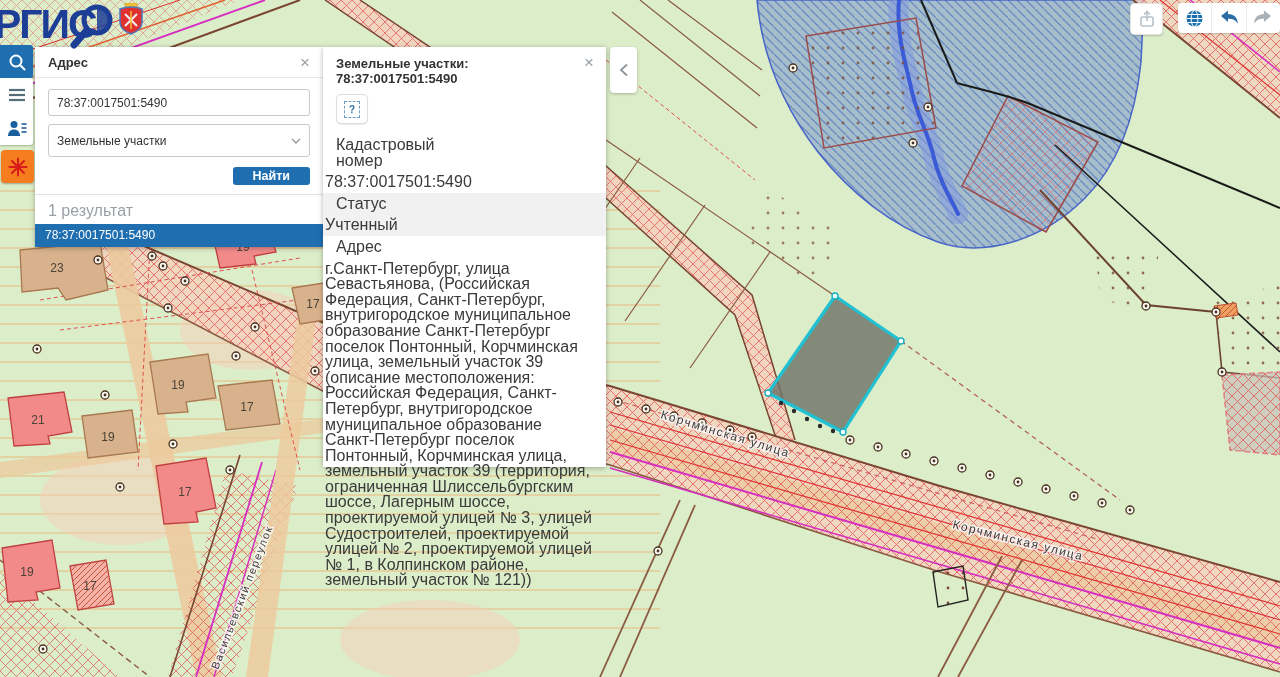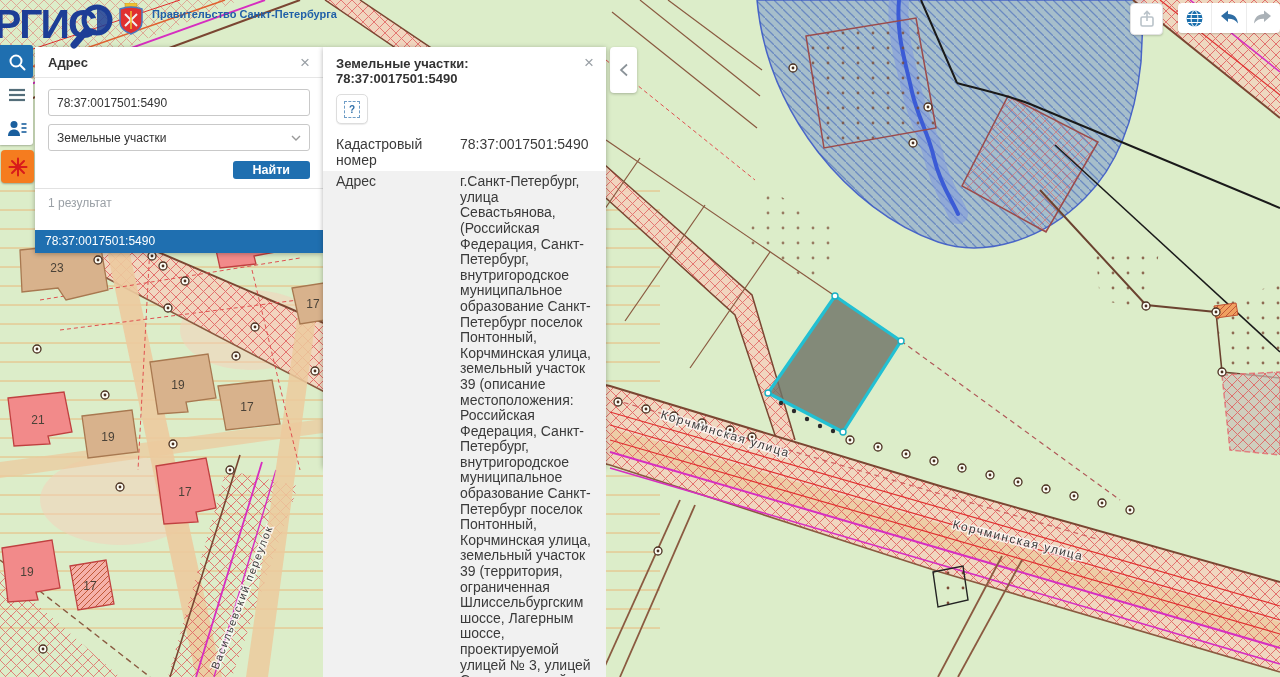--- a/index.html
+++ b/index.html
@@ -36,39 +36,39 @@
   
   .panel{position:absolute;background:#fff;box-shadow:0 1px 5px rgba(0,0,0,.3);z-index:20;}
   .search-panel{left:35px;top:47px;width:288px;}
   .panel-head{display:flex;align-items:center;justify-content:space-between;padding:8px 13px 7px 13px;}
   .panel-title{font-size:13px;font-weight:700;color:#333;}
   .close-x{color:#9aa0a6;font-size:17px;line-height:14px;cursor:pointer;font-weight:400;}
   .sp-divider{height:1px;background:#e6e6e6;}
   .sp-body{padding:11px 13px 9px 13px;}
   .sp-input{box-sizing:border-box;width:100%;height:27px;border:1px solid #c9c9c9;border-radius:3px;
     padding:0 8px;font-size:12px;color:#333;font-family:"Liberation Sans",sans-serif;outline:none;}
-  .sp-select{box-sizing:border-box;margin-top:8px;width:100%;height:27px;border:1px solid #c9c9c9;
+  .sp-select{box-sizing:border-box;margin-top:8px;width:100%;height:33px;border:1px solid #c9c9c9;
     border-radius:3px;padding:0 8px;font-size:12px;color:#333;display:flex;align-items:center;
     justify-content:space-between;cursor:pointer;background:#fff;}
   .sp-btn-row{margin-top:10px;display:flex;justify-content:flex-end;}
   .find-btn{background:var(--accent);color:#fff;border:none;border-radius:3px;font-size:12.5px;
     font-weight:700;padding:2px 20px;cursor:pointer;font-family:"Liberation Sans",sans-serif;}
-  .results-count{padding:7px 13px 20px 13px;color:#9aa0a6;font-size:12px;border-top:1px solid #e2e2e2;}
+  .results-count{padding:7px 13px 4px 13px;color:#9aa0a6;font-size:16px;border-top:1px solid #e2e2e2;}
   .result-row{background:var(--accent);color:#fff;font-size:12px;padding:4px 10px;height:15px;cursor:pointer;}
 
   .details-panel{left:323px;top:47px;width:283px;height:420px;}
   .dp-head{display:flex;align-items:flex-start;justify-content:space-between;padding:9px 12px 4px 13px;}
   .dp-title{font-size:13px;font-weight:700;color:#333;line-height:15px;}
   .dp-toolrow{padding:4px 12px 6px 13px;}
   .help-btn{width:30px;height:28px;border:1px solid #ddd;border-radius:5px;background:#fff;
     display:flex;align-items:center;justify-content:center;cursor:pointer;box-shadow:0 1px 1px rgba(0,0,0,.08);}
   .help-square{width:14px;height:15px;border:1px dashed #6f9dc6;display:flex;align-items:center;
     justify-content:center;font-size:10px;font-weight:700;color:#2f6fa8;}
   .info-table{margin-top:4px;}
-  .info-row{display:flex;font-size:14px;color:#3a3a3a;line-height:15.6px;}
+  .info-row{display:flex;font-size:16px;color:#3a3a3a;line-height:15.6px;flex-direction:column;}
   .info-row:nth-child(even){background:#f1f1f1;}
   .info-label{width:118px;padding:3px 4px 3px 13px;flex:none;}
   .info-value{flex:1;padding:3px 12px 3px 2px;}
 
   .collapse-btn{position:absolute;left:610px;top:47px;width:27px;height:46px;background:#fff;
     border-radius:4px;box-shadow:0 1px 3px rgba(0,0,0,.25);display:flex;align-items:center;
     justify-content:center;z-index:19;cursor:pointer;}
 </style>
 </head>
 <body>
@@ -310,21 +310,20 @@
     <path d="M27,8 A12,12 0 0 1 39,20 A12,12 0 0 1 27,32 Z" fill="#1d3e96" opacity="0.85"></path>
     <line x1="16" y1="31" x2="4" y2="45" stroke="#1d3e96" stroke-width="7" stroke-linecap="round"></line>
   </svg>
   <svg class="emblem" width="28" height="33">
     <rect x="8" y="0" width="12" height="4" fill="#f0c030" stroke="#c09030" stroke-width="0.5"></rect>
     <path d="M3,6 Q14,2 25,6 L25,19 Q25,27 14,31 Q3,27 3,19 Z" fill="#e03030" stroke="#4a78c0" stroke-width="1.5"></path>
     <path d="M8,11 L20,23 M20,11 L8,23" stroke="#f0f0f0" stroke-width="2"></path>
     <line x1="14" y1="8" x2="14" y2="26" stroke="#f0c030" stroke-width="1.5"></line>
   </svg>
   <div class="gov-text">
-    <div>Правительство Санкт-Петербурга</div>
   </div>
 
   <div class="tool-btn" style="left:1130px;width:31px;height:30px;">
     <svg width="20" height="20">
       <rect x="4" y="8" width="12" height="9" rx="1.5" fill="none" stroke="#b9c2c9" stroke-width="1.6"></rect>
       <path d="M10,12 V3 M7,5.5 L10,2.5 L13,5.5" fill="none" stroke="#b9c2c9" stroke-width="1.6"></path>
     </svg>
   </div>
   <div class="tool-group">
     <div class="tool-cell">
@@ -413,20 +412,24 @@
       <div class="help-btn">
         <span class="help-square">?</span>
       </div>
     </div>
     <div class="info-table">
       <div class="info-row">
         <div class="info-label">Кадастровый номер</div>
         <div class="info-value">78:37:0017501:5490</div>
       </div>
       <div class="info-row">
+        <div class="info-label">Статус</div>
+        <div class="info-value">Учтенный</div>
+      </div>
+      <div class="info-row">
         <div class="info-label">Адрес</div>
         <div class="info-value">г.Санкт-Петербург, улица Севастьянова, (Российская Федерация, Санкт-Петербург, внутригородское муниципальное образование Санкт-Петербург поселок Понтонный, Корчминская улица, земельный участок 39 (описание местоположения: Российская Федерация, Санкт-Петербург, внутригородское муниципальное образование Санкт-Петербург поселок Понтонный, Корчминская улица, земельный участок 39 (территория, ограниченная Шлиссельбургским шоссе, Лагерным шоссе, проектируемой улицей № 3, улицей Судостроителей, проектируемой улицей № 2, проектируемой улицей № 1, в Колпинском районе, земельный участок № 121))</div>
       </div>
 
     </div>
   </div>
 
   <div class="collapse-btn">
     <svg width="10" height="14">
       <polyline points="8,1.5 2,7 8,12.5" fill="none" stroke="#8a9298" stroke-width="1.7"></polyline>

